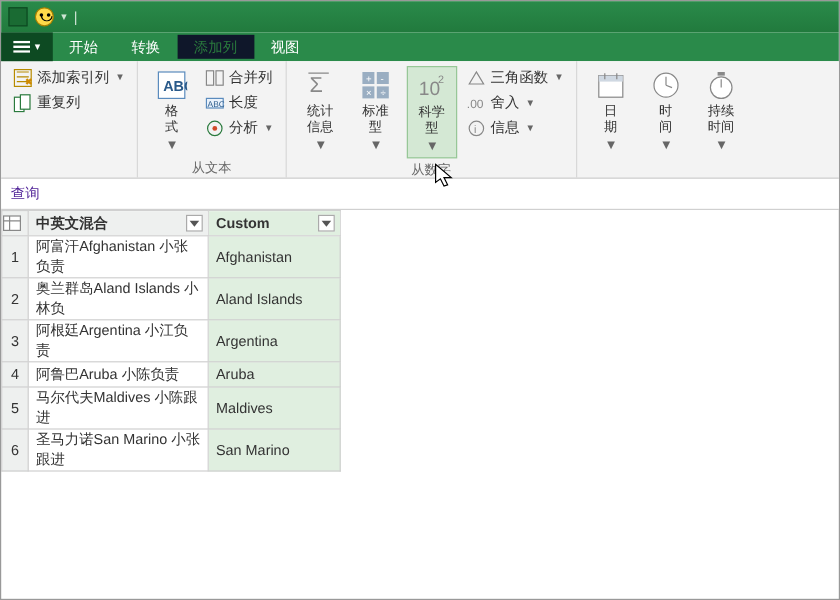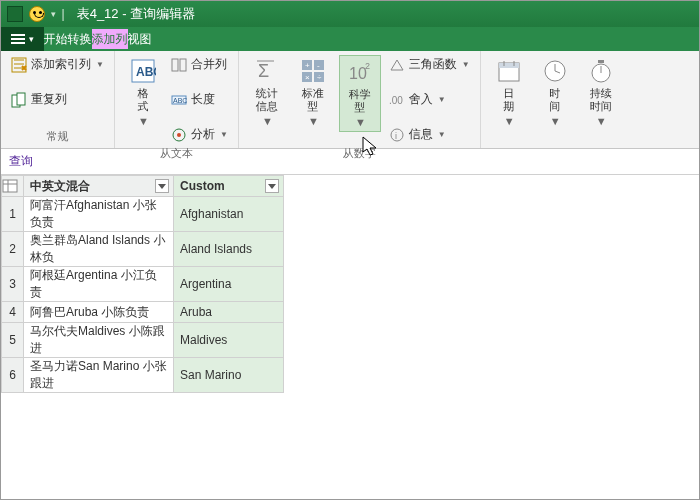--- a/index.html
+++ b/index.html
@@ -6,29 +6,29 @@
   body { font-family: "Microsoft YaHei", Arial, sans-serif; font-size: 12px; background: #fff; width: 700px; height: 500px; overflow: hidden; border:1px solid #999; }
   .titlebar { background: linear-gradient(#2a8a4a,#217a3d); color: #fff; height: 26px; display: flex; align-items: center; padding: 0 6px; gap: 6px; }
   .tb-icon { width: 16px; height: 16px; background: #1a6b33; border:1px solid #0d4a22; display:inline-block; }
   .smile { width:16px;height:16px;border-radius:50%;background:#ffd94a;border:1px solid #a97f00;position:relative;}
   .smile::before{content:"";position:absolute;top:4px;left:3px;width:3px;height:3px;background:#000;border-radius:50%;box-shadow:6px 0 #000;}
   .smile::after{content:"";position:absolute;bottom:3px;left:4px;width:8px;height:4px;border:1px solid #000;border-top:none;border-radius:0 0 8px 8px;}
   .tb-dd{color:#cde4d3;font-size:9px;}
   .tb-title{margin-left:6px;font-size:13px;}
   .filetab{background:#0d4a22;color:#fff;height:24px;display:flex;align-items:center;padding:0 10px;gap:4px;font-size:12px;}
   .ribbon-tabs{background:#2a8a4a;height:24px;display:flex;align-items:center;color:#fff;}
-  .rtab{padding:0 0;height:20px;display:flex;align-items:center;cursor:pointer;}
-  .rtab.active{background:#f0abfc;color:#2a7a3d;}
+  .rtab{padding:0 14px;height:20px;display:flex;align-items:center;cursor:pointer;}
+  .rtab.active{background:#0f172a;color:#2a7a3d;}
   .ribbon{background:#f3f3f3;border-bottom:1px solid #c6c6c6;height:98px;display:flex;}
   .group{border-right:1px solid #d8d8d8;padding:4px 8px 2px;display:flex;flex-direction:column;justify-content:space-between;}
   .group-label{color:#6a6a6a;font-size:11px;text-align:center;padding:2px 0;}
   .group-body{display:flex;gap:6px;flex:1;align-items:flex-start;}
   .bigbtn{display:flex;flex-direction:column;align-items:center;justify-content:center;gap:2px;min-width:40px;padding:2px 6px;color:#333;cursor:pointer;}
   .bigbtn .ic{width:28px;height:28px;display:flex;align-items:center;justify-content:center;}
-  .smallcol{display:flex;flex-direction:column;gap:16px;}
+  .smallcol{display:flex;flex-direction:column;gap:2px;}
   .smallbtn{display:flex;align-items:center;gap:4px;color:#333;padding:1px 2px;cursor:pointer;white-space:nowrap;}
   .smallbtn .sic{width:16px;height:16px;display:inline-flex;align-items:center;justify-content:center;}
   .dd{font-size:8px;color:#666;margin-left:1px;}
   svg{display:block;}
   .query-label{padding:4px 8px;color:#4c1d95;background:#fff;}
   .grid{border-top:1px solid #d0d0d0;}
   .grid table{border-collapse:collapse;}
   .grid th,.grid td{border:1px solid #d0d0d0;height:21px;font-size:12px;color:#333;}
   .corner{width:22px;background:#eef0ef;}
   .colhead{background:#eef0ef;text-align:left;padding:0 6px;position:relative;}
@@ -45,21 +45,20 @@
 </style>
 </head>
 <body>
 <div class="wrap">
 
 <div class="titlebar">
   <span class="tb-icon"></span>
   <span class="smile"></span>
   <span class="tb-dd">▾</span>
   <span style="color:#cde4d3;">|</span>
-  <span class="tb-title">表4_12 - 查询编辑器</span>
 </div>
 
 <div class="ribbon-tabs">
   <div class="filetab">
     <svg width="14" height="10">
           <rect width="14" height="2" fill="#fff"></rect>
           <rect y="4" width="14" height="2" fill="#fff"></rect>
           <rect y="8" width="14" height="2" fill="#fff"></rect>
         </svg>
     <span class="tb-dd" style="color:#fff">▾</span>
@@ -90,21 +89,20 @@
           <span class="sic">
                 <svg width="16" height="16">
                   <rect x="1" y="3" width="8" height="12" fill="#fff" stroke="#2a7a3d"></rect>
                   <rect x="6" y="1" width="8" height="12" fill="#fff" stroke="#2a7a3d"></rect>
                 </svg>
               </span>
           <span>重复列</span>
         </div>
       </div>
     </div>
-    <div class="group-label">常规</div>
   </div>
 
   <div class="group">
     <div class="group-body">
       <div class="bigbtn">
         <div class="ic">
               <svg width="26" height="26">
                 <rect x="2" y="2" width="22" height="22" fill="#fff" stroke="#5a8bbd"></rect>
                 <text x="6" y="18" font-size="12" fill="#2a5a8a" font-weight="bold">ABC</text>
               </svg>

